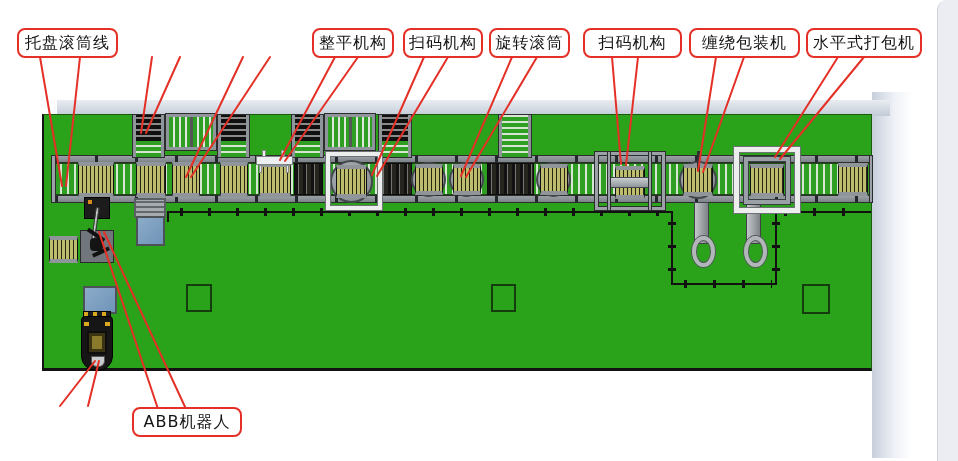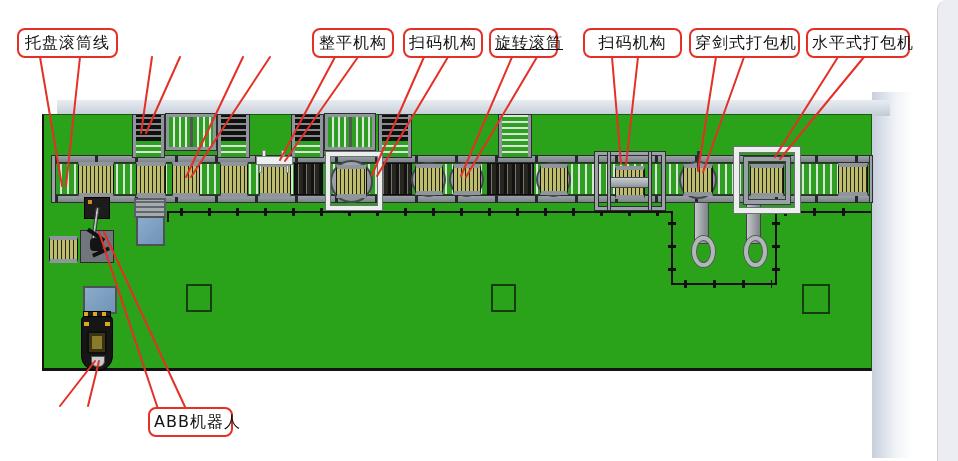--- a/index.html
+++ b/index.html
@@ -193,19 +193,19 @@
       <line x1="60" y1="406" x2="95" y2="361"></line>
         <line x1="88" y1="406" x2="99" y2="361"></line>
       <line x1="158" y1="409" x2="99" y2="232"></line>
         <line x1="186" y1="409" x2="104" y2="232"></line>
     </g>
   </svg>
 
   <div class="callout" style="left:17px;top:28px;width:101px;">托盘滚筒线</div>
   <div class="callout" style="left:312px;top:28px;width:82px;">整平机构</div>
   <div class="callout" style="left:403px;top:28px;width:80px;">扫码机构</div>
-  <div class="callout" style="left:489px;top:28px;width:69px;text-decoration:underline;">旋转滚筒</div>
+  <div class="callout" style="left:489px;top:28px;width:81px;">旋转滚筒</div>
   <div class="callout" style="left:583px;top:28px;width:99px;">扫码机构</div>
-  <div class="callout" style="left:689px;top:28px;width:111px;">穿剑式打包机</div>
-  <div class="callout" style="left:806px;top:28px;width:104px;">水平式打包机</div>
-  <div class="callout" style="left:148px;top:407px;width:85px;">ABB机器人</div>
+  <div class="callout" style="left:689px;top:28px;width:111px;">缠绕包装机</div>
+  <div class="callout" style="left:806px;top:28px;width:116px;">水平式打包机</div>
+  <div class="callout" style="left:132px;top:407px;width:110px;">ABB机器人</div>
 
 </div>
 
 </body></html>

